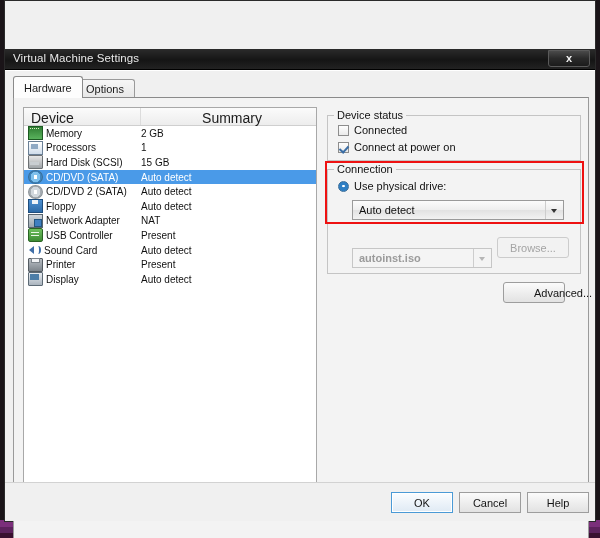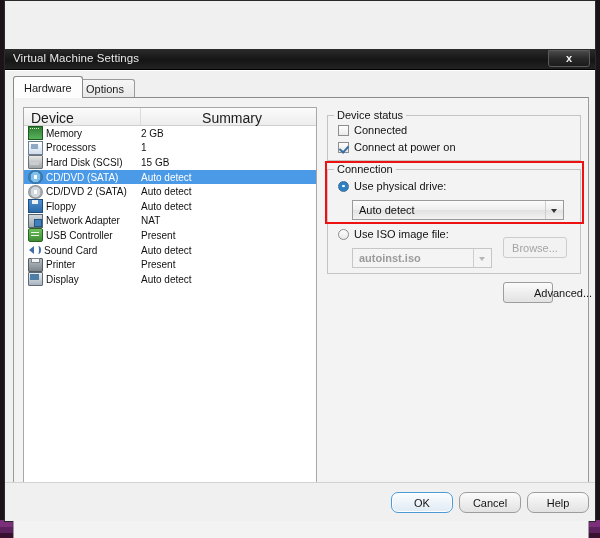--- a/index.html
+++ b/index.html
@@ -359,22 +359,22 @@
     border-radius: 3px;
     cursor: pointer;
     color: #151515;
   }
   .smallbtn.disabled {
     color: #a4a4a4;
     background: #f2f2f2;
     border-color: #cccccc;
     cursor: default;
   }
-  .btn-browse { left: 170px; top: 130px; width: 64px; margin-left: 6px; }
-  .btn-advanced { left: 176px; top: 175px; width: 50px; padding-left: 30px; }
+  .btn-browse { left: 170px; top: 130px; width: 72px; }
+  .btn-advanced { left: 176px; top: 175px; width: 62px; padding-left: 30px; }
 
   
   .red-highlight {
     position: absolute;
     left: -2px;
     top: 54px;
     width: 259px;
     height: 63px;
     border: 2px solid #ee1111;
     box-sizing: border-box;
@@ -393,21 +393,21 @@
   }
   .footbtn {
     position: absolute;
     top: 9px;
     width: 62px;
     height: 21px;
     font-size: 11px;
     font-family: "Liberation Sans", sans-serif;
     background: linear-gradient(to bottom,#fbfbfb,#e2e2e2);
     border: 1px solid #9d9d9d;
-    border-radius: 7px;
+    border-radius: 0;
     cursor: pointer;
     color: #151515;
   }
   .btn-ok {
     right: 142px;
     border: 1px solid #4a9ad6;
     box-shadow: inset 0 0 0 1px #ffffff;
     background: linear-gradient(to bottom,#fbfdff,#dfeaf4);
   }
   .btn-cancel { right: 74px; }
@@ -542,24 +542,20 @@
           <div class="radrow" style="left:10px; top:10px;">
             <span class="radio selected"></span>
             <span>Use physical drive:</span>
           </div>
 
           <div class="combo" style="left:24px; top:30px; width:212px;">
             <span class="combo-text">Auto detect</span>
             <span class="combo-arrow"></span>
           </div>
 
-          <div class="radrow" style="left:10px; top:58px;">
-            <span class="radio"></span>
-            <span>Use ISO image file:</span>
-          </div>
 
           <div class="combo disabled" style="left:24px; top:78px; width:140px;">
             <span class="combo-text">autoinst.iso</span>
             <span class="combo-arrow"></span>
           </div>
         </div>
 
         <button class="smallbtn disabled btn-browse">Browse...</button>
         <button class="smallbtn btn-advanced">Advanced...</button>
 

